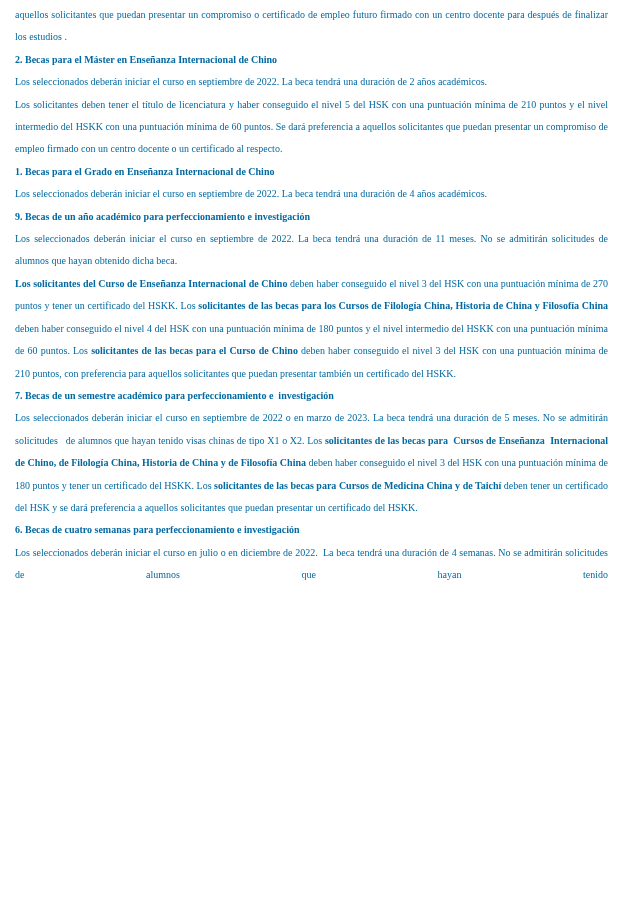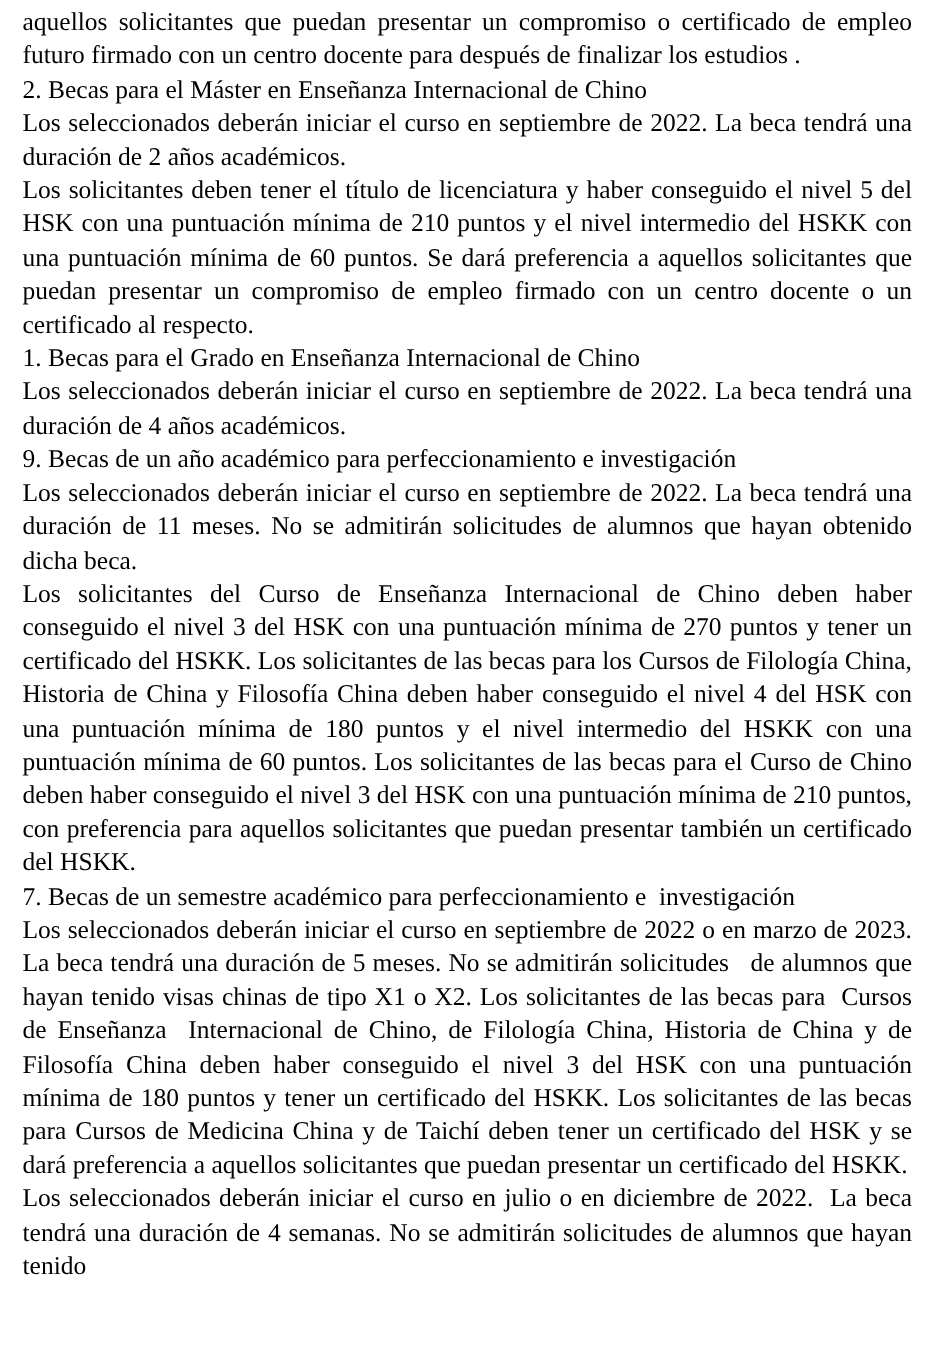--- a/index.html
+++ b/index.html
@@ -2,34 +2,34 @@
 <html><head>
 <meta charset="utf-8">
 <style>
   html, body { margin: 0; padding: 0; background: #ffffff; }
   .page {
     width: 623px;
     height: 911px;
     box-sizing: border-box;
     padding: 4px 15px 0 15px;
     background: #ffffff;
-    color: #000000;
+    color: #0369a1;
     font-family: "Liberation Serif", "DejaVu Serif", serif;
-    font-size: 17px;
+    font-size: 10px;
     line-height: 22.4px;
     overflow: hidden;
   }
   .page p {
     margin: 0;
     text-align: justify;
     white-space: pre-wrap;
   }
   .page p.heading { text-align: left; }
   .page p.cutoff { text-align-last: justify; }
-  .b { font-weight: normal; }
+  .b { font-weight: bold; }
 </style>
 </head>
 <body>
 
 <div class="page">
 
   <p><span>aquellos solicitantes que puedan presentar un compromiso o certificado de empleo futuro firmado con un centro docente para después de finalizar los estudios .</span></p>
 
   <p class="heading"><span class="b">2. Becas para el Máster en Enseñanza Internacional de Chino</span></p>
 
@@ -45,16 +45,17 @@
   <p class="heading"><span class="b">9. Becas de un año académico para perfeccionamiento e investigación</span></p>
 
   <p><span>Los seleccionados deberán iniciar el curso en septiembre de 2022. La beca tendrá una duración de 11 meses. No se admitirán solicitudes de alumnos que hayan obtenido dicha beca.</span></p>
 
   <p><span class="b">Los solicitantes del Curso de Enseñanza Internacional de Chino</span><span> deben haber conseguido el nivel 3 del HSK con una puntuación mínima de 270 puntos y tener un certificado del HSKK. Los </span><span class="b">solicitantes de las becas para los Cursos de Filología China, Historia de China y Filosofía China</span><span> deben haber conseguido el nivel 4 del HSK con una puntuación mínima de 180 puntos y el nivel intermedio del HSKK con una puntuación mínima de 60 puntos. Los </span><span class="b">solicitantes de las becas para el Curso de Chino</span><span> deben haber conseguido el nivel 3 del HSK con una puntuación mínima de 210 puntos, con preferencia para aquellos solicitantes que puedan presentar también un certificado del HSKK.</span></p>
 
   <p class="heading"><span class="b">7. Becas de un semestre académico para perfeccionamiento e  investigación</span></p>
 
   <p><span>Los seleccionados deberán iniciar el curso en septiembre de 2022 o en marzo de 2023. La beca tendrá una duración de 5 meses. No se admitirán solicitudes   de alumnos que hayan tenido visas chinas de tipo X1 o X2. Los </span><span class="b">solicitantes de las becas para  Cursos de Enseñanza  Internacional de Chino, de Filología China, Historia de China y de Filosofía China</span><span> deben haber conseguido el nivel 3 del HSK con una puntuación mínima de 180 puntos y tener un certificado del HSKK. Los </span><span class="b">solicitantes de las becas para Cursos de Medicina China y de Taichí</span><span> deben tener un certificado del HSK y se dará preferencia a aquellos solicitantes que puedan presentar un certificado del HSKK.</span></p>
 
+  <p class="heading"><span class="b">6. Becas de cuatro semanas para perfeccionamiento e investigación</span></p>
 
   <p class="cutoff"><span>Los seleccionados deberán iniciar el curso en julio o en diciembre de 2022.  La beca tendrá una duración de 4 semanas. No se admitirán solicitudes de alumnos que hayan tenido</span></p>
 
 </div>
 
 </body></html>

